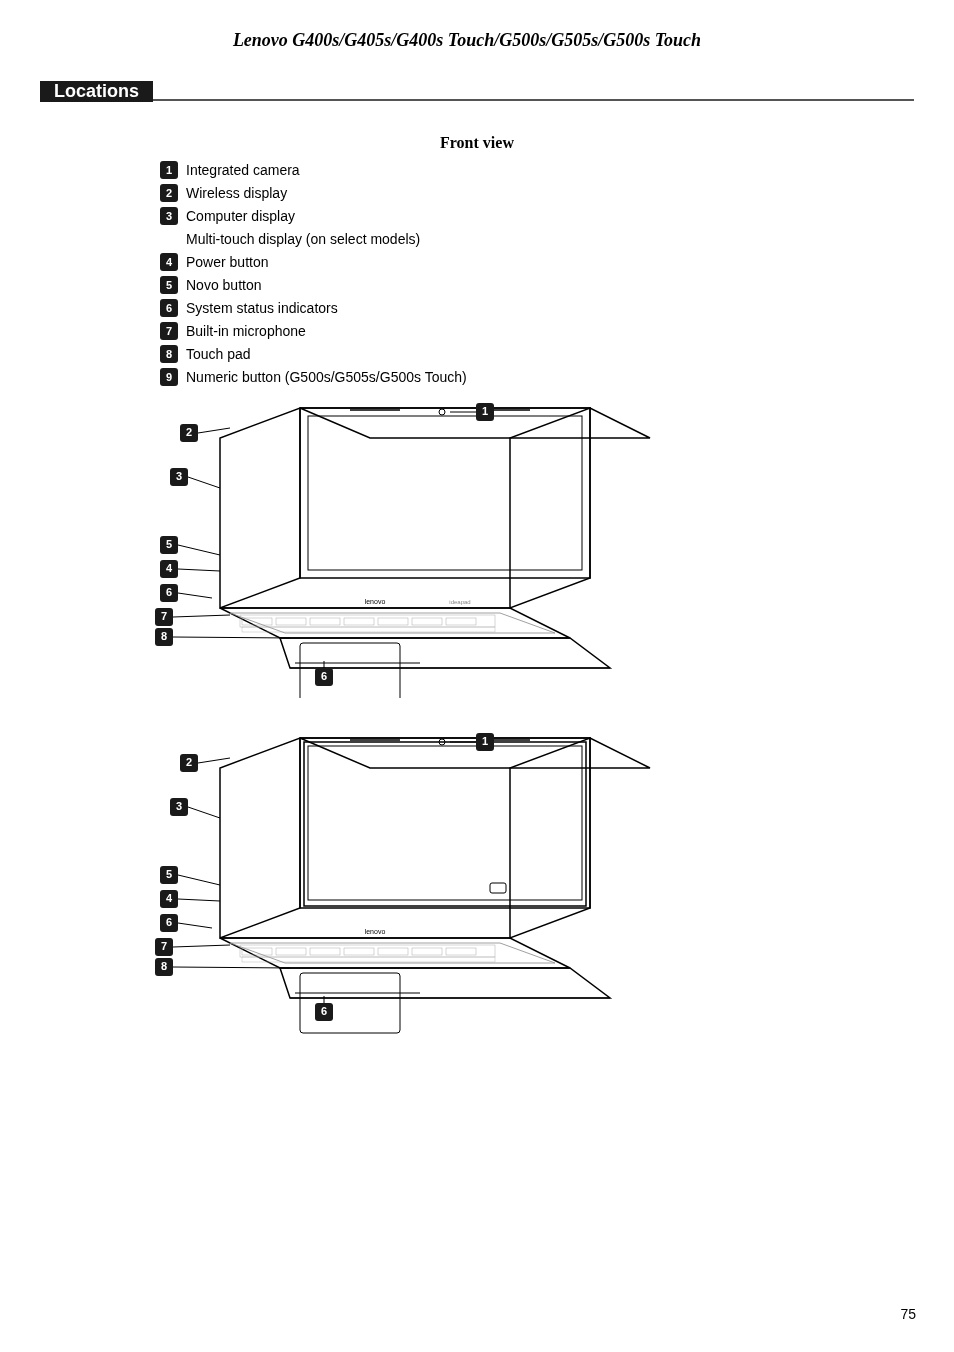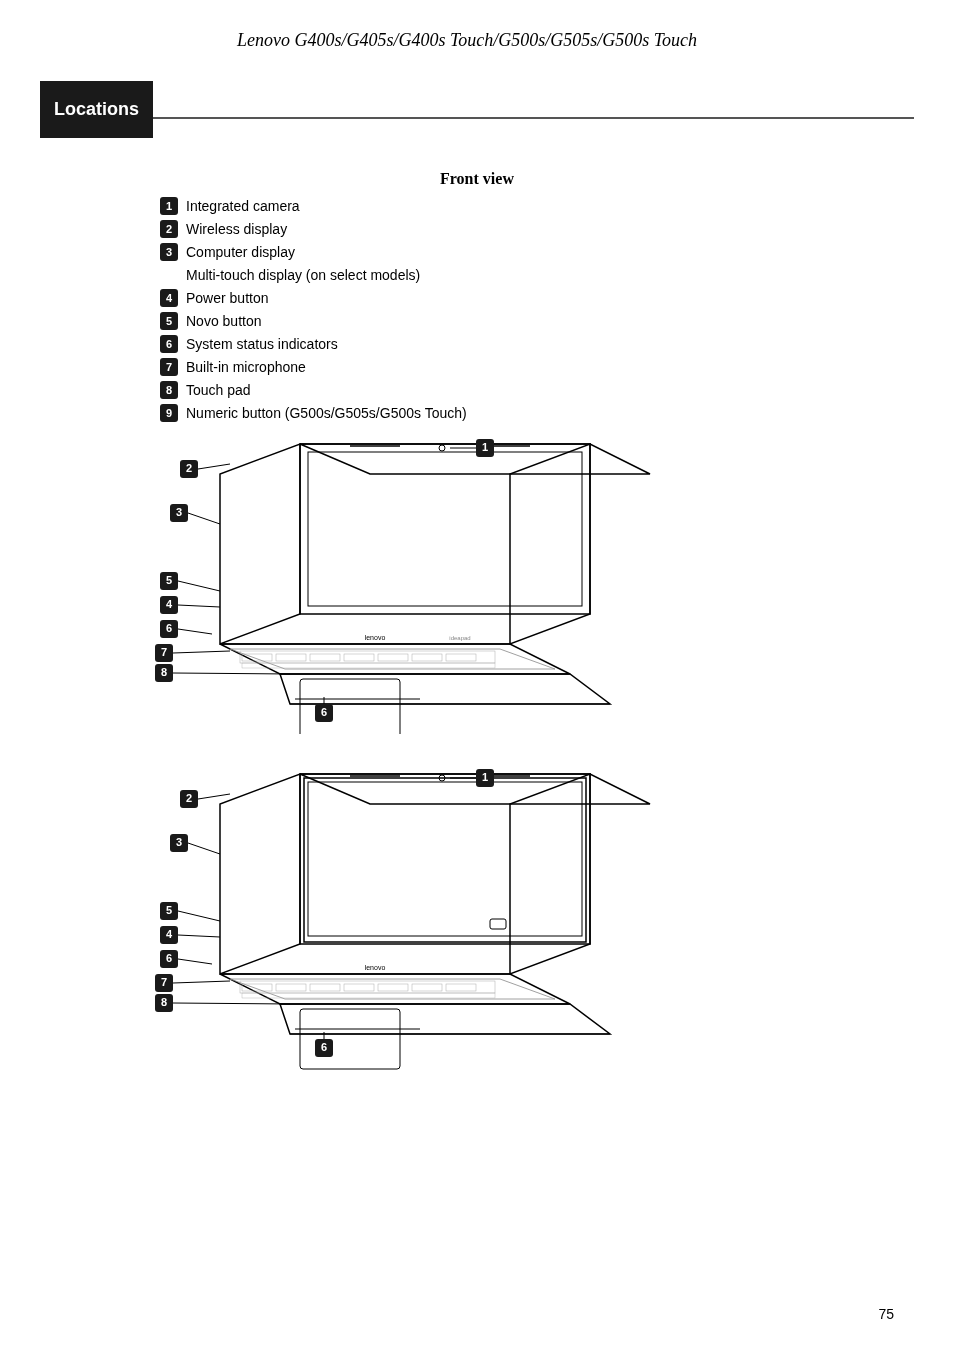--- a/index.html
+++ b/index.html
@@ -10,31 +10,31 @@
       font-family: 'Times New Roman', Times, serif;
       color: #000000;
       position: relative;
     }
 
     .page-header {
       text-align: center;
       padding: 30px 60px 10px 40px;
       font-style: italic;
       font-size: 18px;
-      font-weight: normal;
+      font-weight: bold;
     }
 
     .locations-section {
       margin: 20px 40px 0 40px;
     }
 
     .locations-title-bar {
       background: #1a1a1a;
       color: #ffffff;
-      padding: 18px 14px;
+      padding: 0 14px;
       font-size: 18px;
       font-weight: bold;
       display: inline-block;
       margin-bottom: 16px;
       font-family: Arial, sans-serif;
     }
 
     .front-view-title {
       font-size: 16px;
       font-weight: bold;
@@ -84,21 +84,21 @@
       font-weight: bold;
       font-size: 13px;
       font-family: Arial, sans-serif;
       margin-left: 120px;
       margin-bottom: 4px;
     }
 
     .page-number {
       position: absolute;
       bottom: 30px;
-      right: 60px;
+      right: 38px;
       font-size: 14px;
       font-family: Arial, sans-serif;
     }
   </style>
 </head>
 <body>
 
 <div class="page-header">
   <span>Lenovo G400s/G405s/G400s Touch/G500s/G505s/G500s Touch</span>
 </div>

